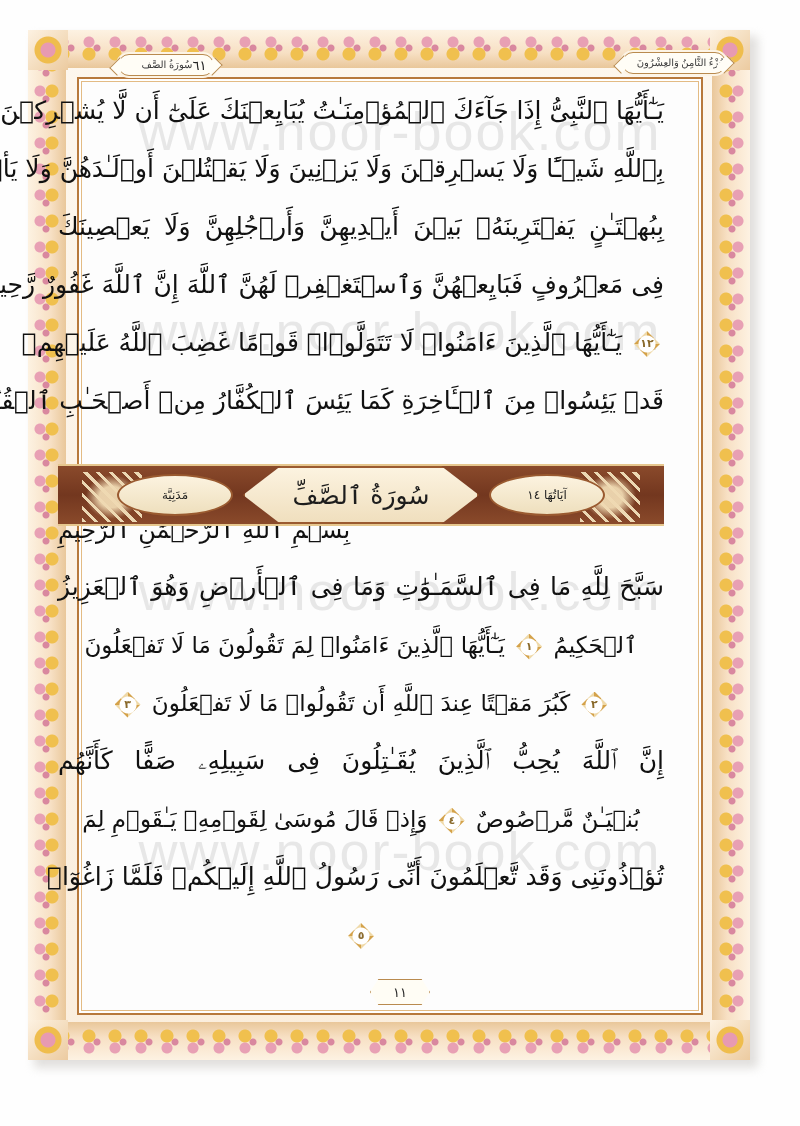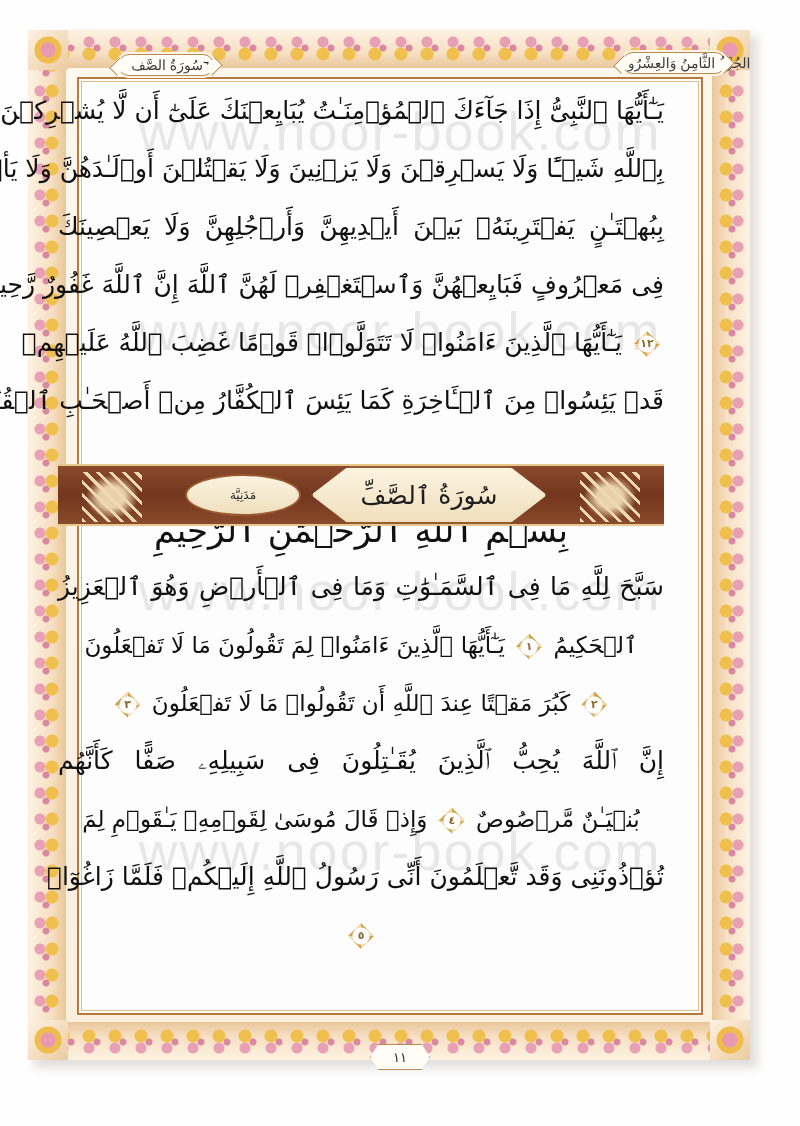--- a/index.html
+++ b/index.html
@@ -122,22 +122,22 @@
     width: 10px; height: 14px; background: #fffdf6;
     border: 1px solid #b98a4e;
     transform: rotate(45deg);
   }
   .cartouche::before { left: -6px; border-right: none; border-top: none; }
   .cartouche::after  { right: -6px; border-left: none; border-bottom: none; }
 
   #surah-cartouche { left: 118px; top: 54px; width: 96px; }
   #juz-cartouche   { left: 622px; top: 52px; width: 104px; }
   .cart-text {
-    font-family: Liberation Sans, sans-serif;
-    font-size: 14px; letter-spacing: 0; line-height: 1; margin-left: 20px;
+    font-family: Liberation Serif, serif;
+    font-size: 10px; letter-spacing: 0; line-height: 1; margin-left: 20px;
   }
   .cart-num { font-size: 13px; margin-inline-start: 4px; color:#222; }
 
   
   .body-area {
     position: absolute;
     left: 58px; top: 82px;
     width: 606px; height: 930px;
     direction: rtl;
   }
@@ -153,22 +153,22 @@
     color: #111111;
     white-space: nowrap;
     overflow: visible;
     letter-spacing: -0.5px;
   }
   .qline.justify { text-align: justify; text-align-last: justify; }
   .qline.center  { text-align: center; text-align-last: center; }
   .qline.small   { font-size: 23px; }
 
   .basmala {
-    text-align: center;
-    font-size: 34px;
+    text-align: left;
+    font-size: 24px;
     line-height: 56px;
     height: 56px;
     color: #111;
     direction: rtl;
   }
 
   
   .ayah {
     display: inline-block;
     position: relative;
@@ -236,21 +236,21 @@
     display: flex; align-items: center; justify-content: center;
   }
   .banner-pill .pill-text {
     font-size: 12px; color: #1d1d1d; direction: rtl; white-space: nowrap;
   }
 
   
   .page-num {
     position: absolute;
     left: 50%; transform: translateX(-50%);
-    top: 1044px;
+    top: 979px;
     width: 60px; height: 26px;
     background: #fffdf5;
     border: 1px solid #b98a4e;
     clip-path: polygon(14% 0, 86% 0, 100% 50%, 86% 100%, 14% 100%, 0 50%);
     display: flex; align-items: center; justify-content: center;
     font-size: 13px; color: #2b2b2b;
   }
 
   
   .watermark {
@@ -369,20 +369,23 @@
         <span class="rosette"></span>
         <span class="num">٥</span>
       </span>
     </div>
   </div>
 
   <div class="surah-banner">
     <div class="banner-knot l"></div>
     <div class="banner-knot r"></div>
 
+    <div class="banner-pill">
+      <span class="pill-text">آيَاتُهَا ١٤</span>
+    </div>
 
     <div class="banner-center">
       <span class="title-text">سُورَةُ ٱلصَّفِّ</span>
     </div>
 
     <div class="banner-pill">
       <span class="pill-text">مَدَنِيَّة</span>
     </div>
   </div>
 

